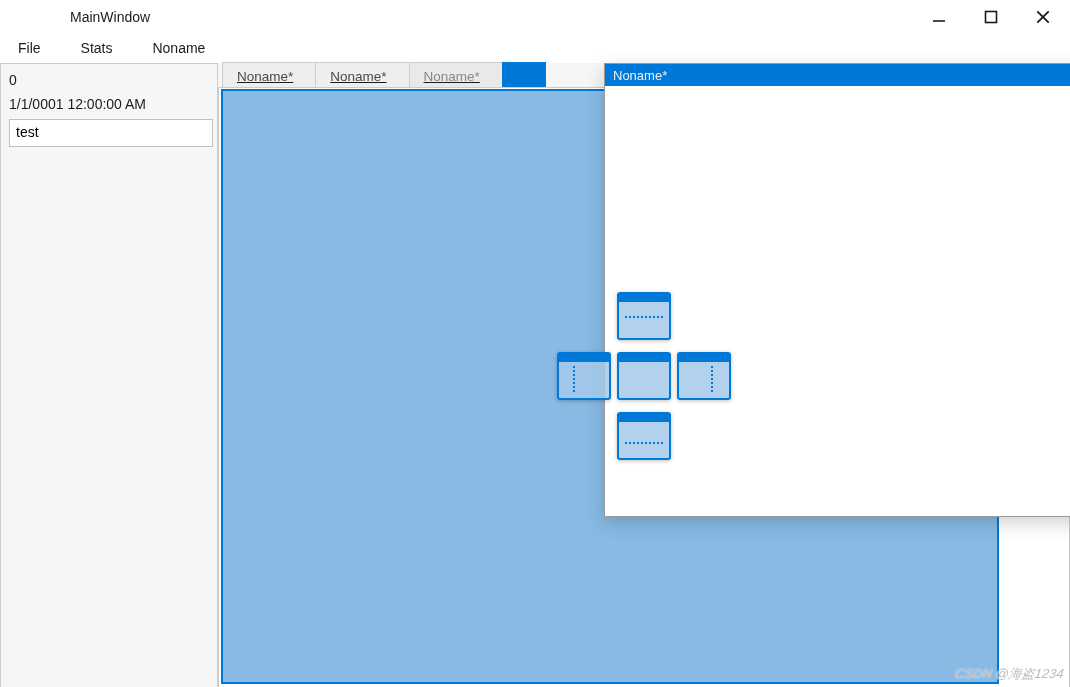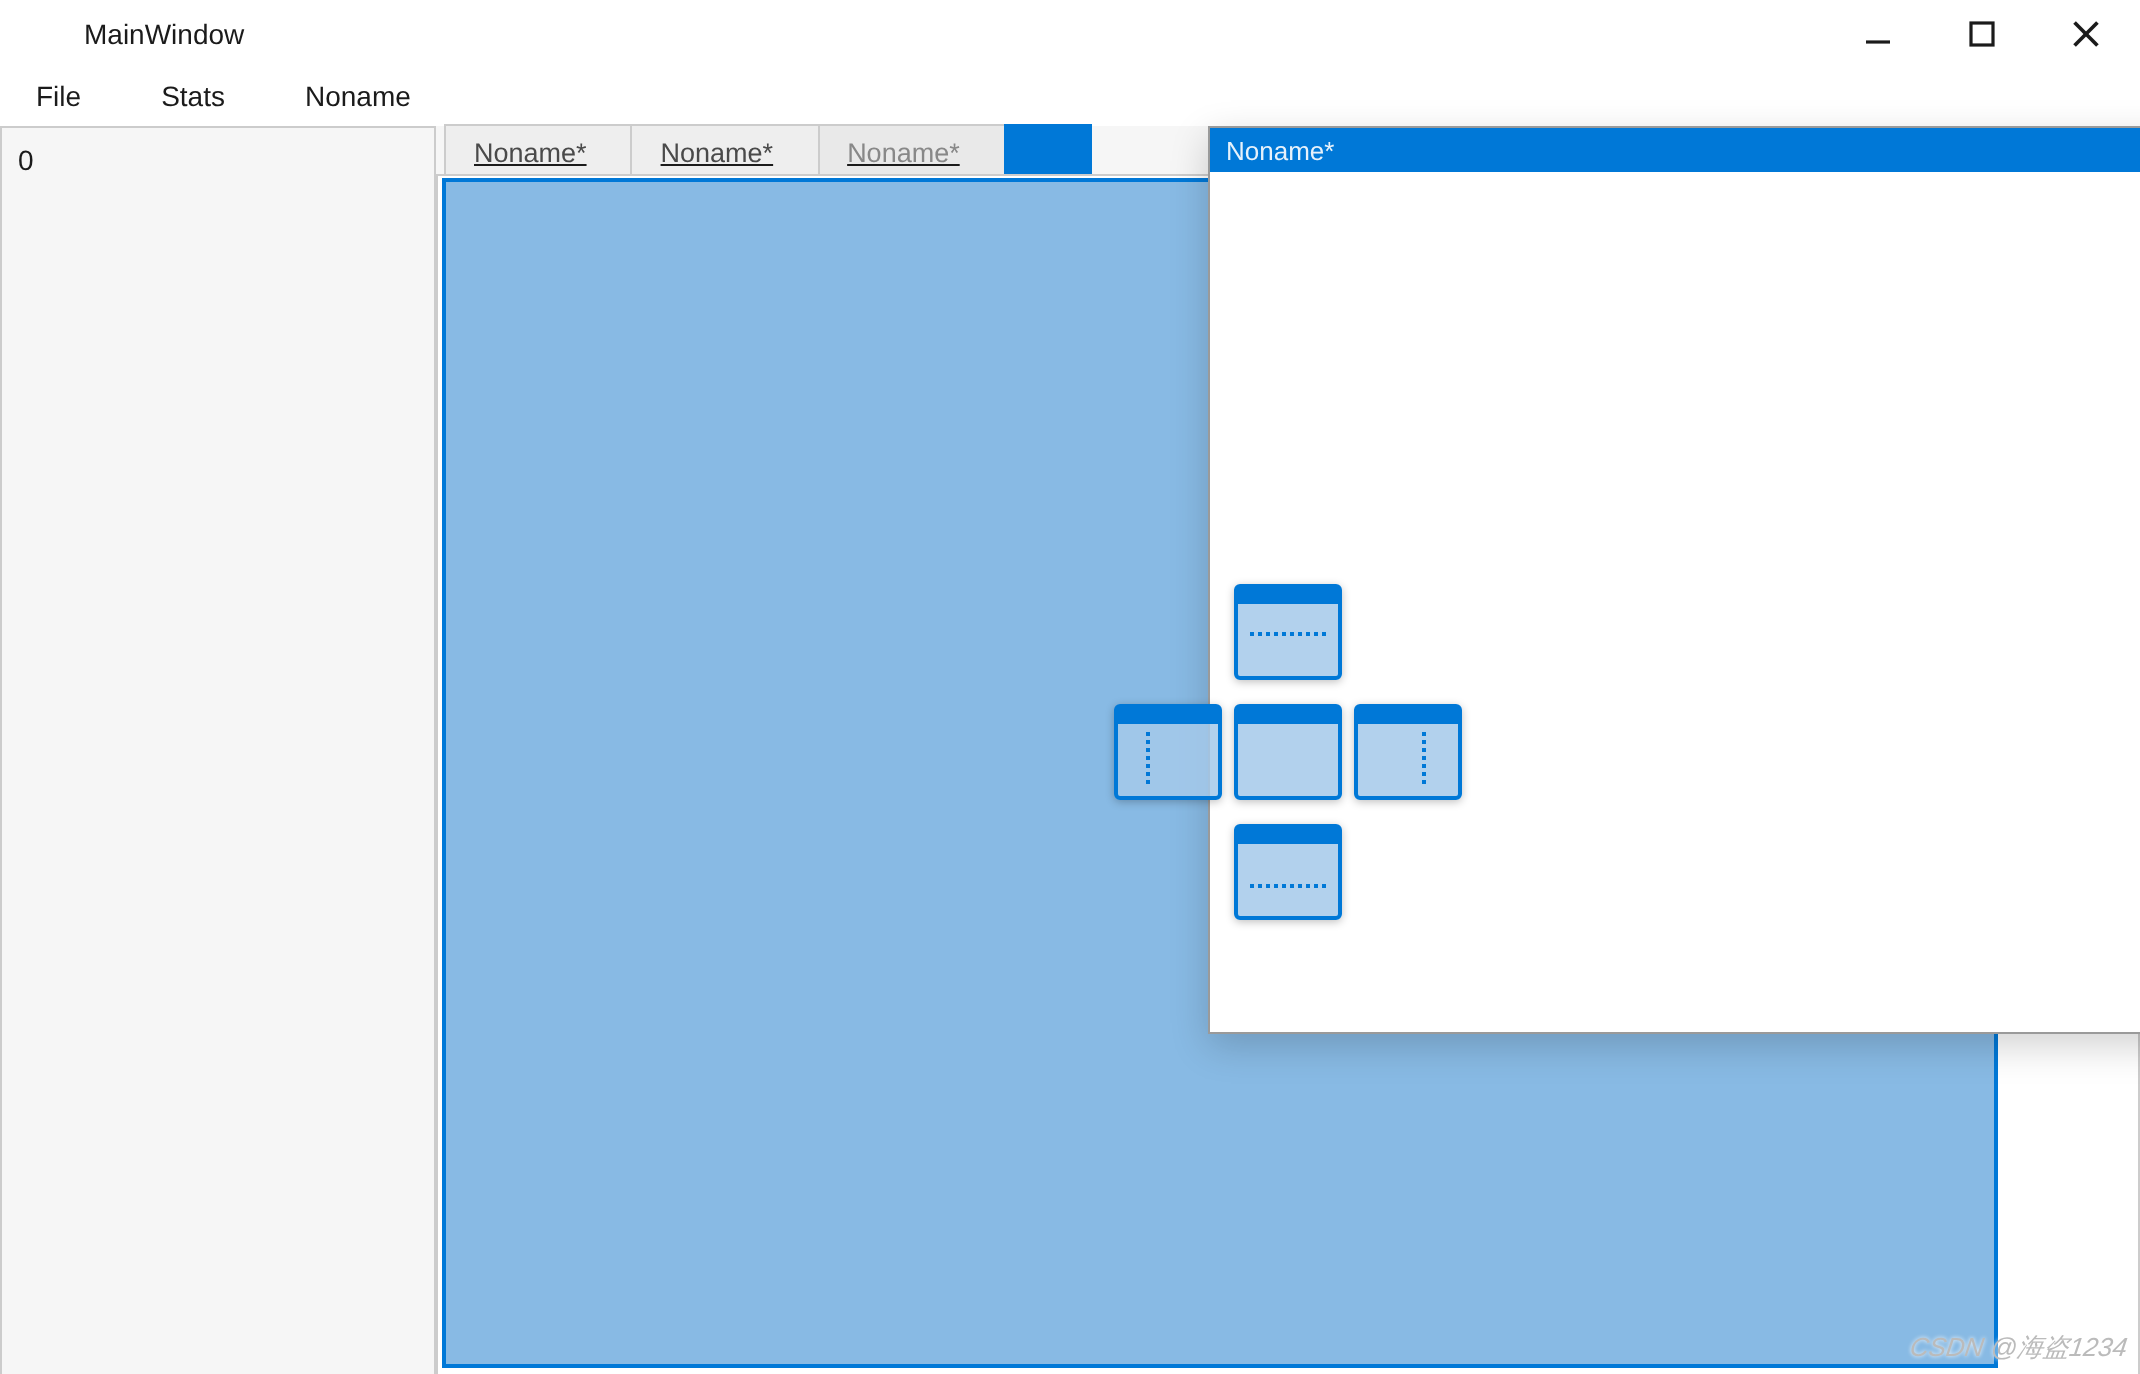--- a/index.html
+++ b/index.html
@@ -21,21 +21,21 @@
     color: var(--text);
     background: #ffffff;
     overflow: hidden;
     position: relative;
   }
   
   .titlebar {
     height: 34px;
     display: flex;
     align-items: center;
-    padding-left: 42px;
+    padding-left: 70px;
   }
   .titlebar .title { font-size: 14px; }
   .titlebar .spacer { flex: 1; }
   .win-buttons { display: flex; align-items: center; padding-right: 14px; gap: 26px; }
   .win-btn {
     width: 26px; height: 26px;
     display: flex; align-items: center; justify-content: center;
     font-size: 16px; cursor: default;
   }
   .win-btn svg { stroke: #1b1b1b; stroke-width: 1.6; fill: none; }
@@ -212,20 +212,22 @@
   <span class="menuitem">File</span>
   <span class="menuitem">Stats</span>
   <span class="menuitem">Noname</span>
 </div>
 
 <div class="workspace">
 
   <div class="side-panel">
     <div class="panel-body">
       <div class="field">0</div>
+      <div class="field">1/1/0001 12:00:00 AM</div>
+      <input class="text-input" type="text" value="test" style="">
     </div>
   </div>
 
   <div class="doc-area">
     <div class="tabstrip">
       <div class="tab inactive">
           <span>Noname*</span>
         </div>
       <div class="tab inactive">
           <span>Noname*</span>

